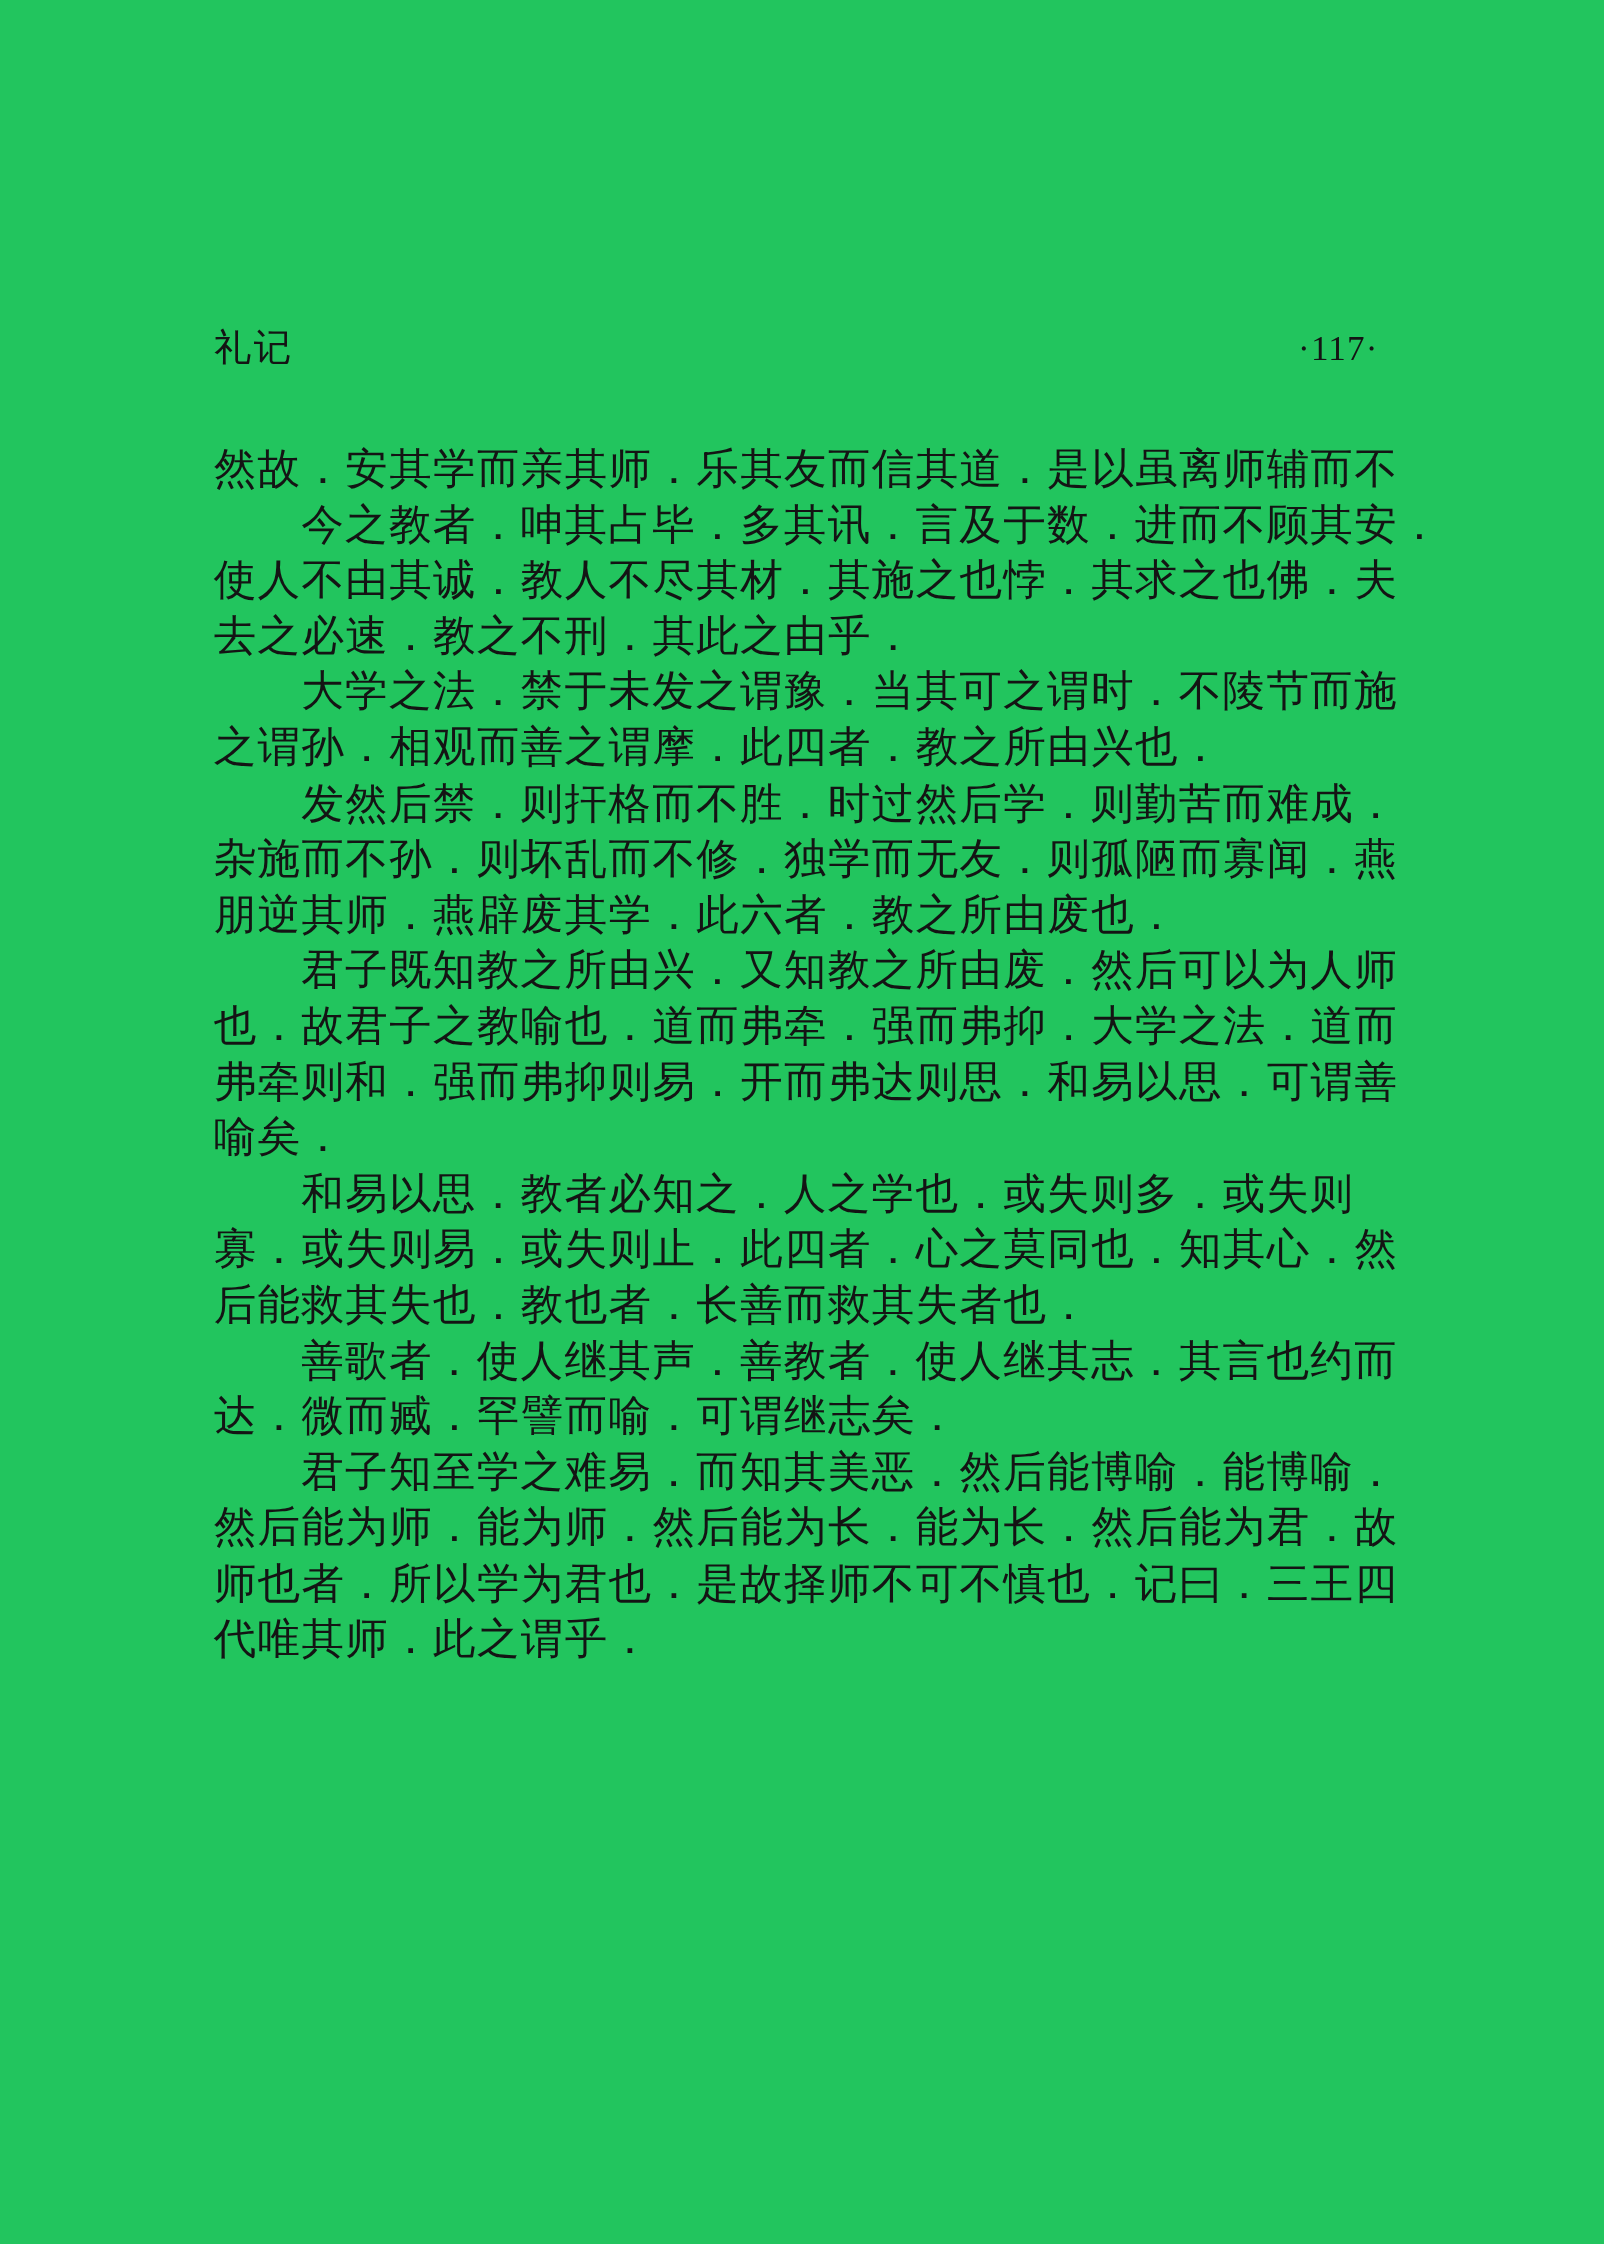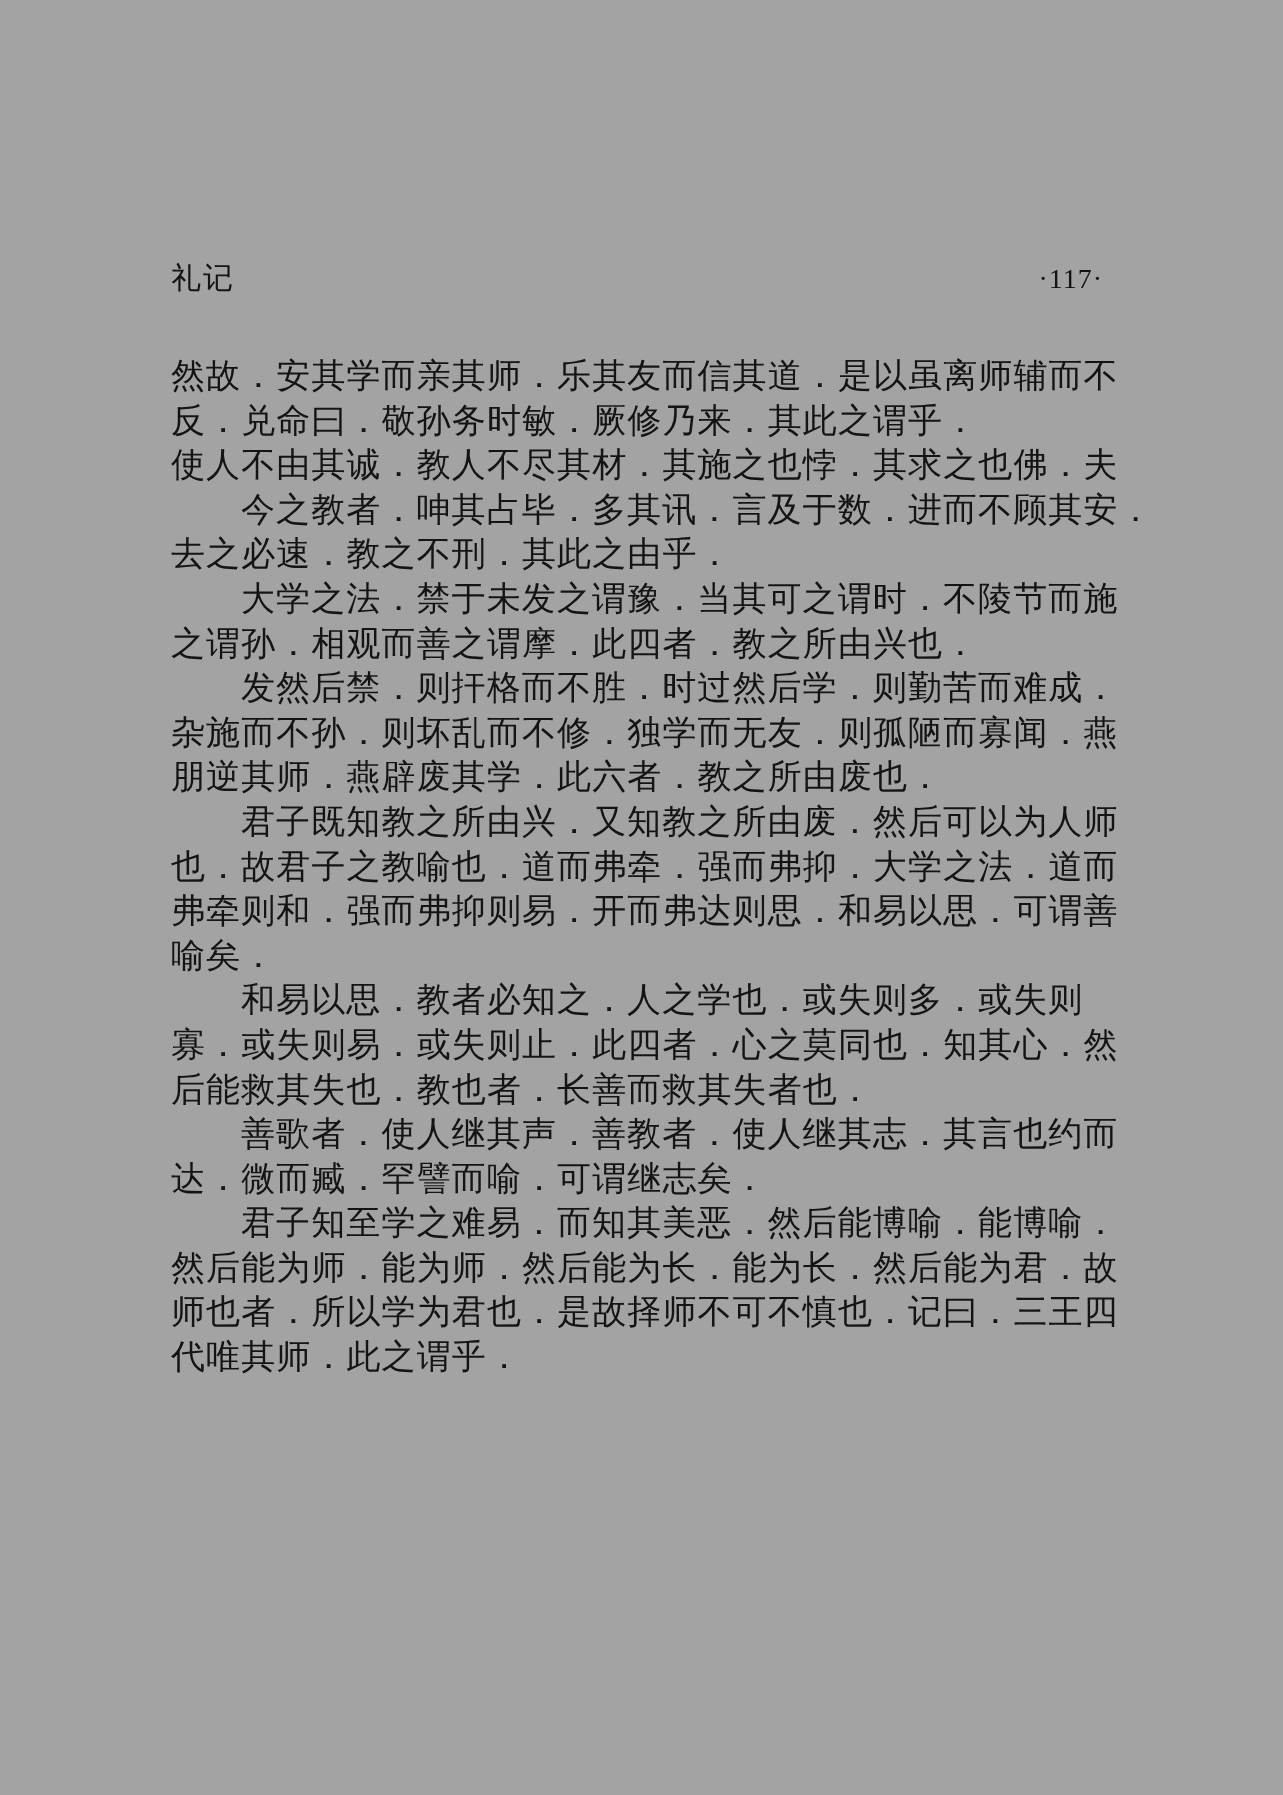--- a/index.html
+++ b/index.html
@@ -4,21 +4,21 @@
 <style>
   html, body {
     margin: 0;
     padding: 0;
     background: #ffffff;
   }
   .page {
     position: relative;
     width: 1283px;
     height: 1795px;
-    background: #a3a3a3;
+    background: #22c55e;
     color: #141414;
     font-family: "Liberation Serif", "DejaVu Serif", serif;
     overflow: hidden;
   }
   .page-header {
     position: absolute;
     left: 171px;
     top: 258px;
     width: 932px;
     display: flex;
@@ -54,25 +54,24 @@
 <body>
 
 <div class="page">
   <div class="page-header">
     <span class="book-title">礼记</span>
     <span class="page-number">·117·</span>
   </div>
   <div class="text-block" id="text-block">
       <div>
         <div class="text-line">然故．安其学而亲其师．乐其友而信其道．是以虽离师辅而不</div>
-        <div class="text-line">反．兑命曰．敬孙务时敏．厥修乃来．其此之谓乎．</div>
       </div>
       <div>
+        <div class="text-line indent">今之教者．呻其占毕．多其讯．言及于数．进而不顾其安．</div>
         <div class="text-line">使人不由其诚．教人不尽其材．其施之也悖．其求之也佛．夫</div>
-        <div class="text-line indent">今之教者．呻其占毕．多其讯．言及于数．进而不顾其安．</div>
         <div class="text-line">去之必速．教之不刑．其此之由乎．</div>
       </div>
       <div>
         <div class="text-line indent">大学之法．禁于未发之谓豫．当其可之谓时．不陵节而施</div>
         <div class="text-line">之谓孙．相观而善之谓摩．此四者．教之所由兴也．</div>
       </div>
       <div>
         <div class="text-line indent">发然后禁．则扞格而不胜．时过然后学．则勤苦而难成．</div>
         <div class="text-line">杂施而不孙．则坏乱而不修．独学而无友．则孤陋而寡闻．燕</div>
         <div class="text-line">朋逆其师．燕辟废其学．此六者．教之所由废也．</div>

